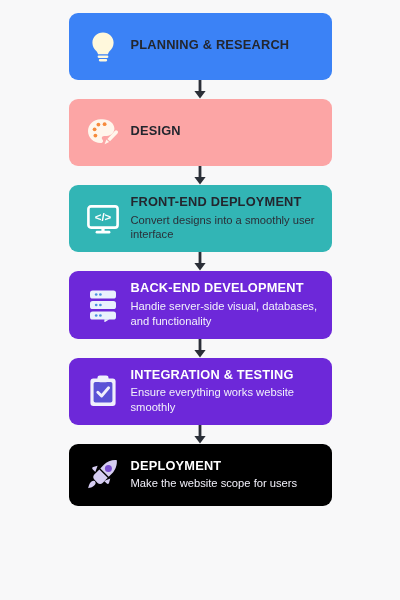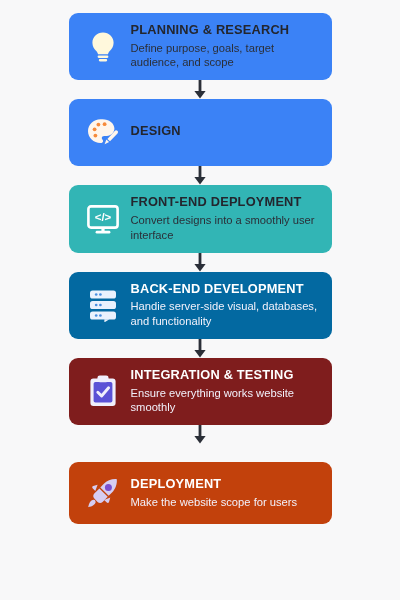--- a/index.html
+++ b/index.html
@@ -110,32 +110,31 @@
     <div class="card dark tall" style="background: #3b82f6;">
       <div class="card-icon">
         <svg width="32" height="34" viewBox="0 0 32 34">
           <path d="M16 2.5c-6 0-10.6 4.5-10.6 10.2 0 3.6 1.8 6.1 3.6 8.1 1.1 1.2 1.8 2.2 2 3.4h10c.2-1.2.9-2.2 2-3.4 1.8-2 3.6-4.5 3.6-8.1C26.6 7 22 2.5 16 2.5z" fill="#FFF8DC"></path>
           <rect x="10.6" y="25.6" width="10.8" height="2.3" rx="1.15" fill="#FFF8DC"></rect>
           <rect x="11.8" y="29.1" width="8.4" height="2.3" rx="1.15" fill="#FFF8DC"></rect>
         </svg>
       </div>
       <div class="card-text">
         <div class="card-title">PLANNING &amp; RESEARCH</div>
-        <div class="card-desc">Define purpose, goals, target audience, and scope</div>
-      </div>
-    </div>
-
-    <div class="arrow">
-      <svg width="14" height="19" viewBox="0 0 14 19">
-        <rect x="5.6" y="0" width="2.8" height="12" fill="#2B2F38"></rect>
-        <path d="M1.4 11 L12.6 11 L7 18.6 Z" fill="#2B2F38"></path>
-      </svg>
-    </div>
-
-    <div class="card dark tall" style="background: #3b82f6;">
+      </div>
+    </div>
+
+    <div class="arrow">
+      <svg width="14" height="19" viewBox="0 0 14 19">
+        <rect x="5.6" y="0" width="2.8" height="12" fill="#2B2F38"></rect>
+        <path d="M1.4 11 L12.6 11 L7 18.6 Z" fill="#2B2F38"></path>
+      </svg>
+    </div>
+
+    <div class="card dark tall" style="background: #fca5a5;">
       <div class="card-icon">
         <svg width="34" height="32" viewBox="0 0 34 32">
           <path d="M14.5 2.2C7.6 2.2 2 7.5 2 14.1c0 6.6 5.6 11.9 12.5 11.9 1.6 0 2.6-.9 2.6-2.1 0-.6-.3-1.1-.7-1.5-.4-.4-.6-.9-.6-1.4 0-1.2 1-2.1 2.3-2.1h2.7c4.2 0 7.6-3.3 7.6-7.3 0-5.3-5.4-9.4-11.9-9.4z" fill="#FFF6EC"></path>
           <circle cx="8.6" cy="12.3" r="1.9" fill="#F68B3C"></circle>
           <circle cx="12.4" cy="7.6" r="1.9" fill="#F68B3C"></circle>
           <circle cx="18.6" cy="7.2" r="1.9" fill="#F68B3C"></circle>
           <circle cx="9.4" cy="18.6" r="1.9" fill="#F68B3C"></circle>
           <path d="M31.4 13.8c-.8-.8-2-.7-2.7.1l-7.3 8 2.6 2.4 7.5-7.8c.7-.8.7-2-.1-2.7z" fill="#FFF6EC"></path>
           <path d="M20.4 22.6l-1.8 4.6 4.5-2.2z" fill="#FFF6EC"></path>
         </svg>
@@ -167,21 +166,21 @@
       </div>
     </div>
 
     <div class="arrow">
       <svg width="14" height="19" viewBox="0 0 14 19">
         <rect x="5.6" y="0" width="2.8" height="12" fill="#2B2F38"></rect>
         <path d="M1.4 11 L12.6 11 L7 18.6 Z" fill="#2B2F38"></path>
       </svg>
     </div>
 
-    <div class="card light tall" style="background: #0369a1;">
+    <div class="card light tall" style="background: #6d28d9;">
       <div class="card-icon">
         <svg width="32" height="34" viewBox="0 0 32 34">
           <rect x="3" y="2.4" width="26" height="8.2" rx="2.6" fill="#EAF2FD"></rect>
           <circle cx="9.2" cy="6.5" r="1.35" fill="#4A8FE0"></circle>
           <circle cx="13.4" cy="6.5" r="1.35" fill="#4A8FE0"></circle>
           <rect x="3" y="12.9" width="26" height="8.2" rx="2.6" fill="#EAF2FD"></rect>
           <circle cx="9.2" cy="17" r="1.35" fill="#4A8FE0"></circle>
           <circle cx="13.4" cy="17" r="1.35" fill="#4A8FE0"></circle>
           <rect x="3" y="23.4" width="26" height="8.2" rx="2.6" fill="#EAF2FD"></rect>
           <circle cx="9.2" cy="27.5" r="1.35" fill="#4A8FE0"></circle>
@@ -195,21 +194,21 @@
       </div>
     </div>
 
     <div class="arrow">
       <svg width="14" height="19" viewBox="0 0 14 19">
         <rect x="5.6" y="0" width="2.8" height="12" fill="#2B2F38"></rect>
         <path d="M1.4 11 L12.6 11 L7 18.6 Z" fill="#2B2F38"></path>
       </svg>
     </div>
 
-    <div class="card light tall" style="background: #7f1d1d;">
+    <div class="card light tall" style="background: #6d28d9;">
       <div class="card-icon">
         <svg width="30" height="34" viewBox="0 0 30 34">
           <rect x="2.4" y="4.6" width="25.2" height="27.4" rx="3" fill="#F0EFFC"></rect>
           <rect x="5.6" y="8" width="18.8" height="20.6" rx="1.8" fill="#5B52D6"></rect>
           <rect x="9.4" y="1.6" width="11.2" height="6.6" rx="2.4" fill="#F0EFFC"></rect>
           <path d="M9.8 18.2 L13.6 22 L20.6 13.8" fill="none" stroke="#F0EFFC" stroke-width="2.9" stroke-linecap="round" stroke-linejoin="round"></path>
         </svg>
       </div>
       <div class="card-text">
         <div class="card-title">INTEGRATION &amp; TESTING</div>
@@ -217,21 +216,21 @@
       </div>
     </div>
 
     <div class="arrow">
       <svg width="14" height="19" viewBox="0 0 14 19">
         <rect x="5.6" y="0" width="2.8" height="12" fill="#2B2F38"></rect>
         <path d="M1.4 11 L12.6 11 L7 18.6 Z" fill="#2B2F38"></path>
       </svg>
     </div>
 
-    <div class="card light" style="background: #c2410c; margin-top: 18px;">
+    <div class="card light" style="background: #000000;">
       <div class="card-icon">
         <svg width="34" height="33" viewBox="0 0 34 33">
           <path d="M30.8 2.2c-4.6-.5-9.6 1.3-13.2 4.9l-3.3 3.3 8.4 8.4 3.3-3.3c3.6-3.6 5.3-8.7 4.8-13.3z" fill="#D6CDF2"></path>
           <path d="M13.4 11.5l8.3 8.3-5.1 5.1c-1.4 1.4-3.6 1.4-5 0l-3.3-3.3c-1.4-1.4-1.4-3.6 0-5z" fill="#D6CDF2"></path>
           <circle cx="22.4" cy="10.6" r="3.5" fill="#7A4FD0"></circle>
           <path d="M11.6 7.8L7.2 9.1c-1 .3-1.3 1.5-.6 2.2l2.7 2.7z" fill="#D6CDF2"></path>
           <path d="M24.3 20.6l-1.3 4.4c-.3 1-1.5 1.3-2.2.6l-2.7-2.7z" fill="#D6CDF2"></path>
           <path d="M9.6 23.6c-1.6-1.6-4.4-1-6 2.2-1 2-1.4 4.4-1.4 4.4s2.4-.4 4.4-1.4c3.2-1.6 3.8-4.4 2.2-5.2z" fill="#D6CDF2"></path>
         </svg>
       </div>

